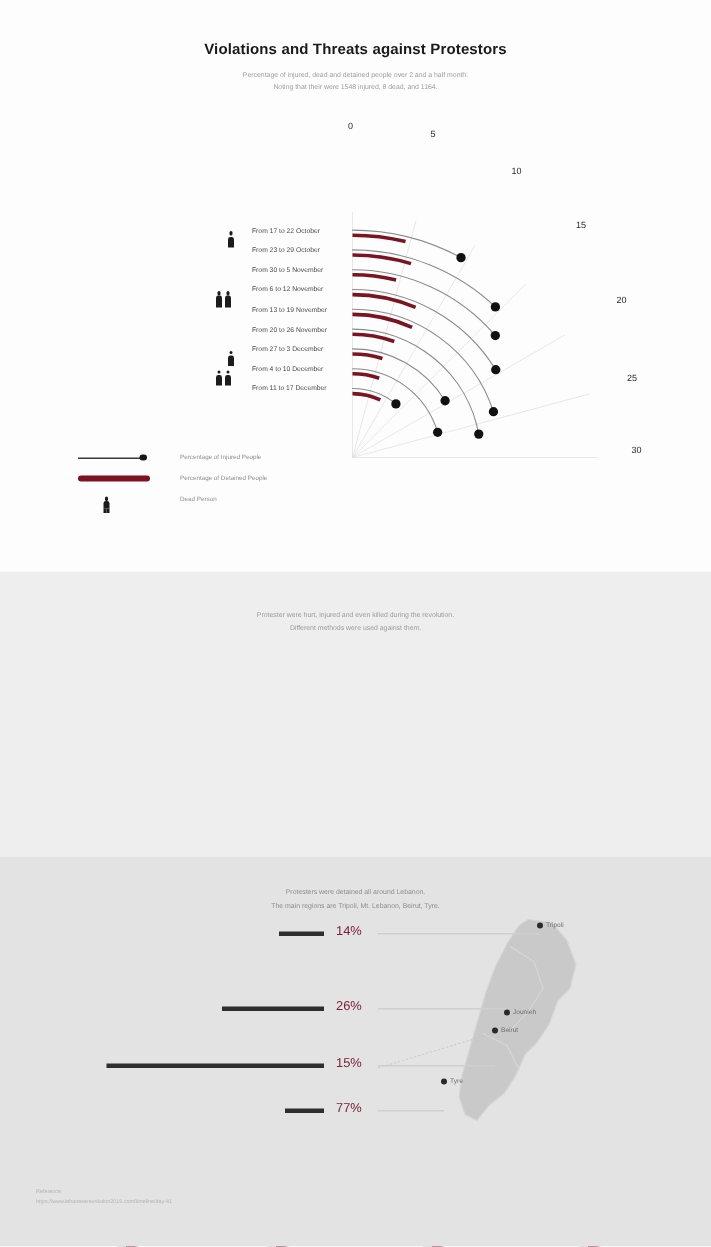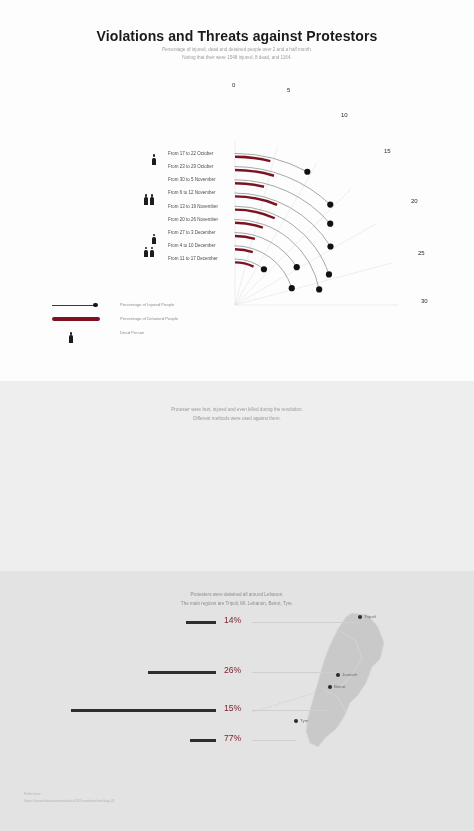--- a/index.html
+++ b/index.html
@@ -7,21 +7,21 @@
     width:474px; height:831px;
     font-family:"Liberation Sans", sans-serif;
     background:#ffffff;
     overflow:hidden;
   }
   .sec { position:relative; width:474px; }
   
   #sec-arc { height:381px; background:#fdfdfd; }
   #title {
     position:absolute; top:28px; left:0; width:474px;
-    text-align:center; font-size:14px; font-weight:bold;
+    text-align:center; font-size:10px; font-weight:bold;
     color:#1a1a1a; letter-spacing:.1px;
   }
   #subtitle {
     position:absolute; top:46px; left:0; width:474px;
     text-align:center; font-size:4.6px; line-height:1.85;
     color:#9d9d9d;
   }
   #subtitle div { display:block; }
   .row-label {
     position:absolute; font-size:4.5px; color:#4a4a4a;

